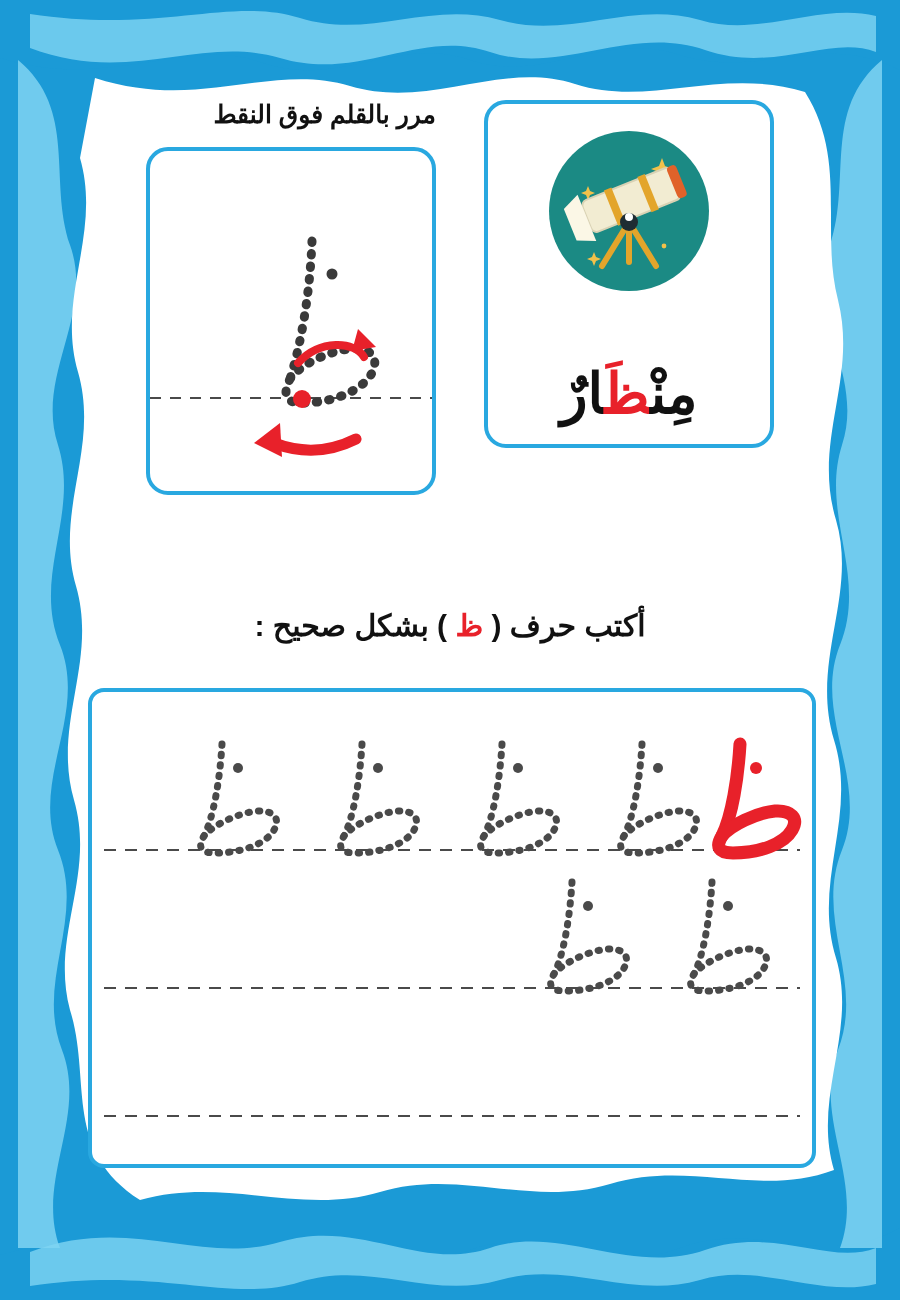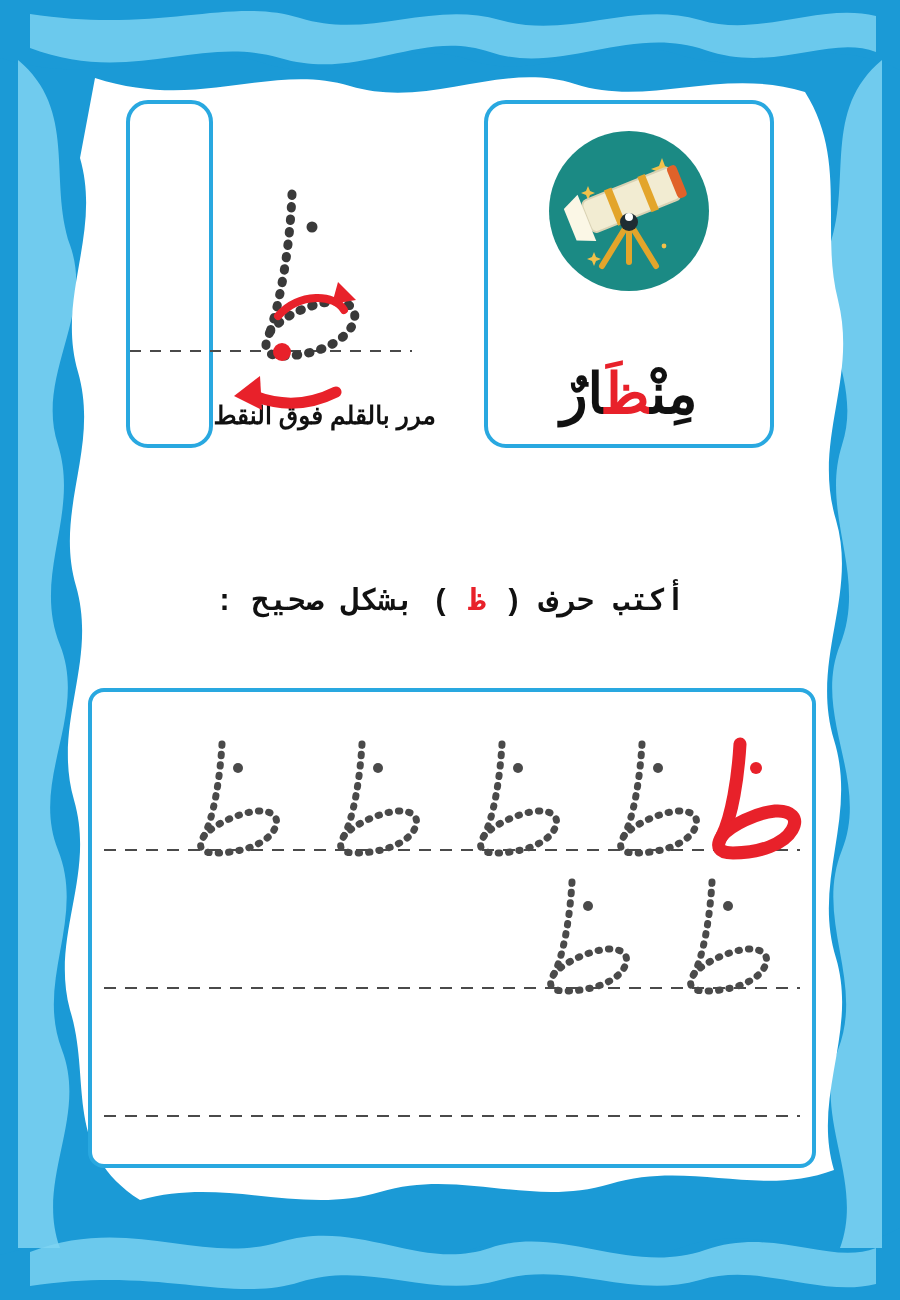--- a/index.html
+++ b/index.html
@@ -44,22 +44,22 @@
     left: 0;
     width: 900px;
     display: flex;
     flex-direction: row;
     justify-content: center;
     gap: 28px;
   }
   .activity {
     width: 310px;
     display: flex;
-    flex-direction: row;
-    align-items: flex-end;
+    flex-direction: column;
+    align-items: flex-start;
   }
   .activity-title {
     font-size: 25px;
     font-weight: bold;
     color: #111111;
     direction: rtl;
     white-space: nowrap;
     margin-bottom: 18px;
     letter-spacing: 0;
   }
@@ -109,28 +109,27 @@
   }
   .trace-card-inner svg {
     position: absolute;
     left: 0;
     top: 0;
   }
 
   
   .write-instruction {
     position: absolute;
-    top: 582px;
+    top: 608px;
     width: 900px;
     text-align: center;
     font-size: 30px;
     font-weight: bold;
     color: #111111;
     direction: rtl;
-    font-family: Liberation Mono, monospace;
   }
   .write-instruction .hl { color: #e8212a; }
 
   
   .sheet {
     position: absolute;
     left: 88px;
     top: 688px;
     width: 728px;
     height: 480px;

